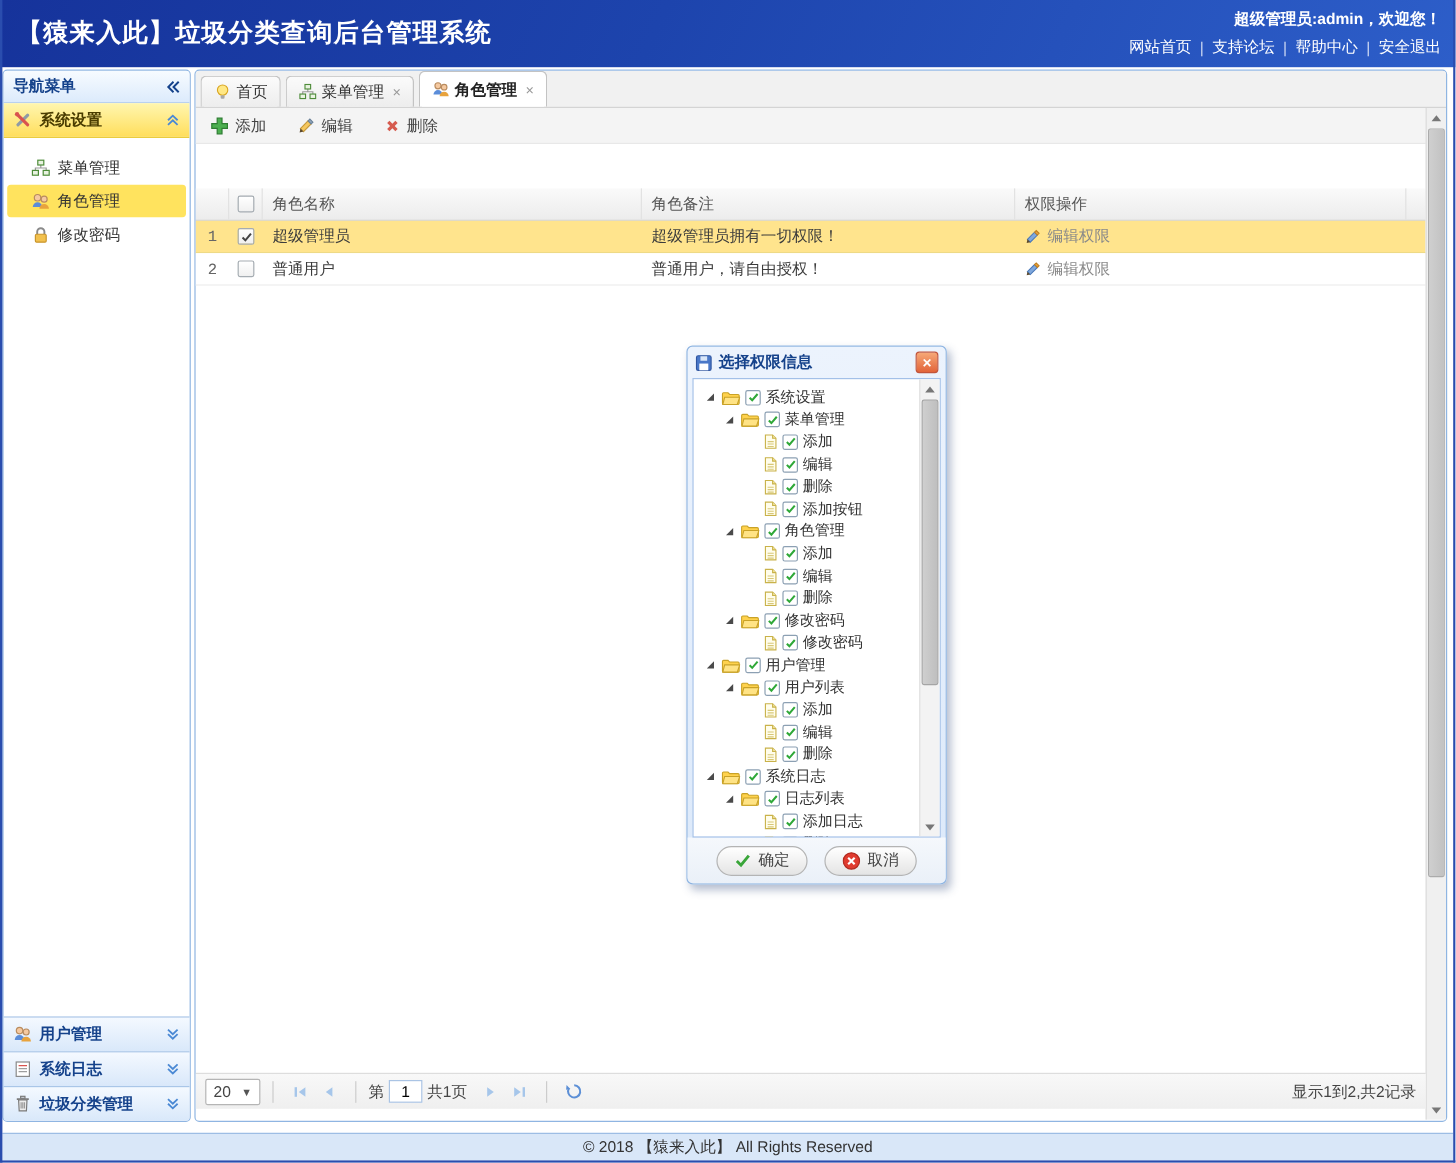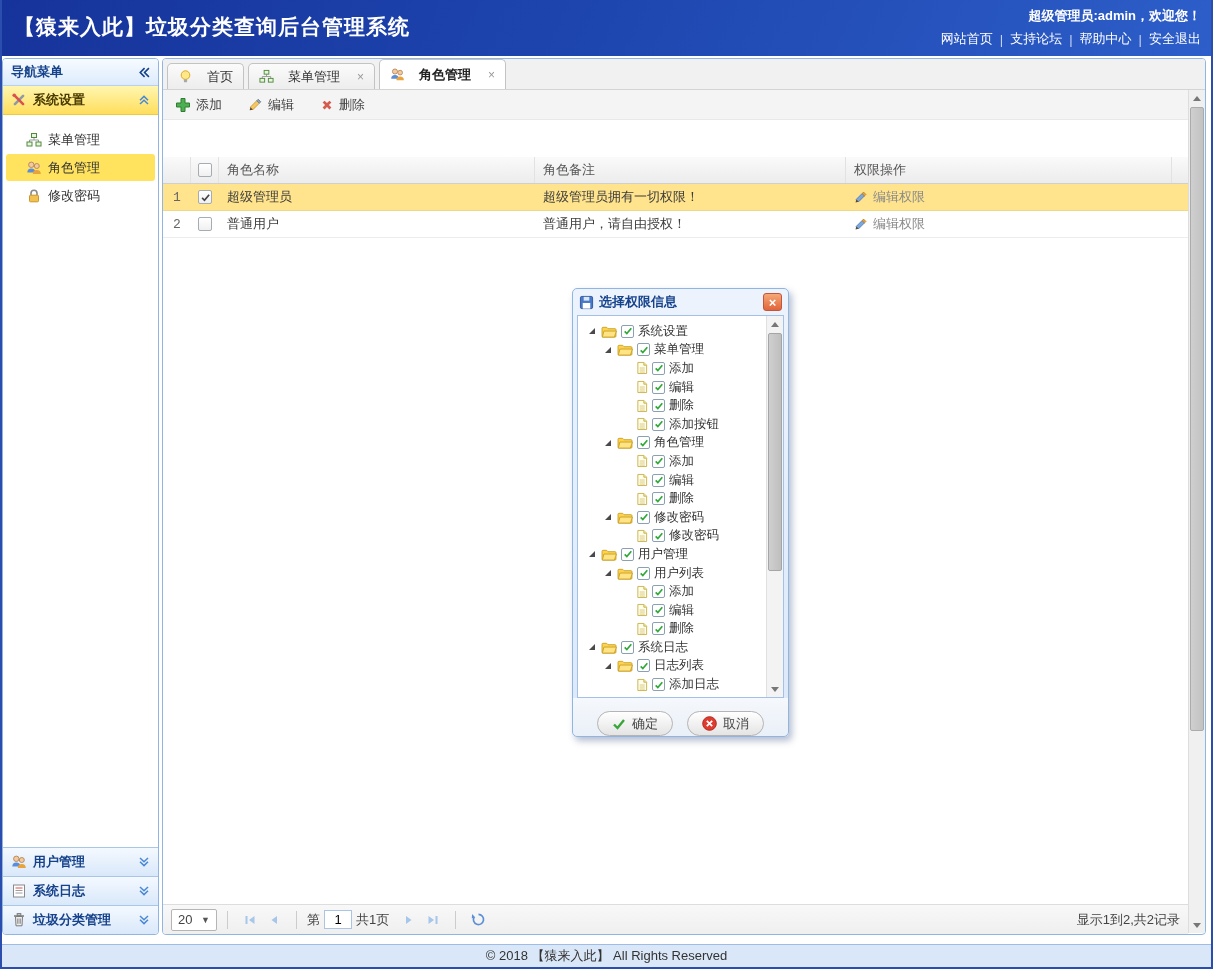--- a/index.html
+++ b/index.html
@@ -31,21 +31,21 @@
               font-size:13px; color:#333; border-radius:3px; cursor:pointer; }
   .nav-item.sel { background:#ffe35e; }
   .side-spacer { flex:1; }
   .acc-col { height:29px; flex:0 0 29px; background:linear-gradient(#f4f9ff,#d9e8fa); border-top:1px solid #a9c6e8;
              display:flex; align-items:center; gap:6px; padding:0 8px; font-size:13px; font-weight:bold; color:#15428b; }
 
   
   .main { position:absolute; left:162px; top:58px; width:1044px; height:877px; background:#fff;
           border:1px solid #8fb5e2; border-radius:4px; overflow:hidden; z-index:4; }
   .tabbar { height:31px; background:#f1f1f1; border-bottom:1px solid #d4d4d4; display:flex; align-items:flex-end; padding:0 0 0 4px; }
-  .tab { height:26px; display:flex; align-items:center; gap:14px; padding:0 10px; margin-right:4px;
+  .tab { height:26px; display:flex; align-items:center; gap:4px; padding:0 10px; margin-right:4px;
          background:linear-gradient(#fbfbfb,#ededed); border:1px solid #c3c3c3; border-bottom:none;
          border-radius:5px 5px 0 0; font-size:13px; color:#333; cursor:pointer; }
   .tab.active { height:30px; background:#fff; font-weight:bold; color:#222; position:relative; }
   .tab .x { color:#999; font-size:12px; margin-left:3px; font-weight:normal; }
   .toolbar { height:30px; background:#f4f4f4; border-bottom:1px solid #e8e8e8; display:flex; align-items:center; gap:26px; padding:0 12px; }
   .tbtn { display:flex; align-items:center; gap:5px; font-size:13px; color:#444; cursor:pointer; }
   .searchrow { height:36px; background:#f4f4f4; display:flex; align-items:center; padding:0 8px; font-size:13px; color:#333; }
   .search-input { width:152px; height:21px; border:1px solid #b8c8d8; background:#fff; margin-left:1px; font-size:13px; padding:0 4px; }
   .search-btn { margin-left:16px; height:25px; padding:0 16px 0 10px; border:1px solid #aeb6be; border-radius:13px;
                 background:linear-gradient(#fdfdfd,#e6e6e6); display:flex; align-items:center; gap:6px; font-size:13px; color:#444; cursor:pointer; }
@@ -70,21 +70,21 @@
 
   
   .vscroll { position:absolute; right:0; top:31px; bottom:1px; width:17px; background:#f0f0f0; border-left:1px solid #ddd; }
   .sb-arrow { position:absolute; left:0; width:16px; height:16px; display:flex; align-items:center; justify-content:center; }
   .sb-thumb { position:absolute; left:1px; width:14px; top:17px; height:74%; background:linear-gradient(90deg,#cfcfcf,#c2c2c2);
               border:1px solid #ababab; border-radius:2px; }
   .tri-up { width:0; height:0; border-left:4px solid transparent; border-right:4px solid transparent; border-bottom:5px solid #777; }
   .tri-dn { width:0; height:0; border-left:4px solid transparent; border-right:4px solid transparent; border-top:5px solid #777; }
 
   
-  .pagebar { position:absolute; left:0; right:17px; bottom:0; height:30px; background:linear-gradient(#f8f8f8,#efefef);
+  .pagebar { position:absolute; left:0; right:17px; bottom:10px; height:30px; background:linear-gradient(#f8f8f8,#efefef);
              border-top:1px solid #ddd; display:flex; align-items:center; padding:0 8px; font-size:13px; color:#444; }
   .pg-select { width:46px; height:22px; border:1px solid #b5b5b5; border-radius:2px; background:#fff;
                display:flex; align-items:center; justify-content:space-between; padding:0 6px; cursor:pointer; }
   .pg-caret { font-size:9px; color:#555; }
   .pgsep { width:1px; height:18px; background:#ccc; margin:0 10px; }
   .pgbtn { width:24px; height:24px; display:flex; align-items:center; justify-content:center; cursor:pointer; }
   .pg-input { width:28px; height:19px; border:1px solid #aac4e4; background:#fff; text-align:center; font-size:13px; margin:0 4px; }
   .pg-status { margin-left:auto; color:#444; }
 
   
@@ -99,21 +99,21 @@
   .dlg-body { flex:1; background:#fff; border:1px solid #a3c0e8; position:relative; overflow:hidden; }
   .tree { position:absolute; left:0; top:0; right:17px; padding-top:6px; }
   .trow { height:18.6px; display:flex; align-items:center; gap:4px; font-size:12.5px; color:#333; cursor:pointer; white-space:nowrap; }
   .t0 { padding-left:10px; } .t1 { padding-left:26px; } .t2 { padding-left:58px; }
   .arrow { width:9px; display:flex; }
   .tck { width:13px; height:13px; border:1px solid #8ca0b3; border-radius:2px; background:#fff; flex:0 0 13px;
          display:flex; align-items:center; justify-content:center; }
   .dlg-scroll { position:absolute; right:0; top:0; bottom:0; width:17px; background:#f3f3f3; border-left:1px solid #e0e0e0; }
   .dsb-thumb { position:absolute; left:1px; width:14px; top:17px; height:238px; background:linear-gradient(90deg,#cfcfcf,#bfbfbf);
                border:1px solid #a5a5a5; border-radius:2px; }
-  .dlg-ft { height:38px; flex:0 0 38px; display:flex; align-items:flex-end; justify-content:center; gap:14px;
+  .dlg-ft { height:38px; flex:0 0 38px; display:flex; align-items:center; justify-content:center; gap:14px;
             background:linear-gradient(#f5f8fc,#eaf0f8); margin:0 -4px -4px; border-radius:0 0 5px 5px; }
   .dlg-btn { height:25px; padding:0 14px; border:1px solid #b4b4b4; border-radius:13px;
              background:linear-gradient(#ffffff,#e4e4e4); display:flex; align-items:center; gap:6px;
              font-size:13px; color:#444; cursor:pointer; }
 
   
   .footer { position:absolute; left:2px; right:2px; top:944px; height:23px; background:#d9e7f8;
             border-top:1px solid #9dbde4; display:flex; align-items:center; justify-content:center;
             font-size:13px; color:#333; z-index:5; }
 

